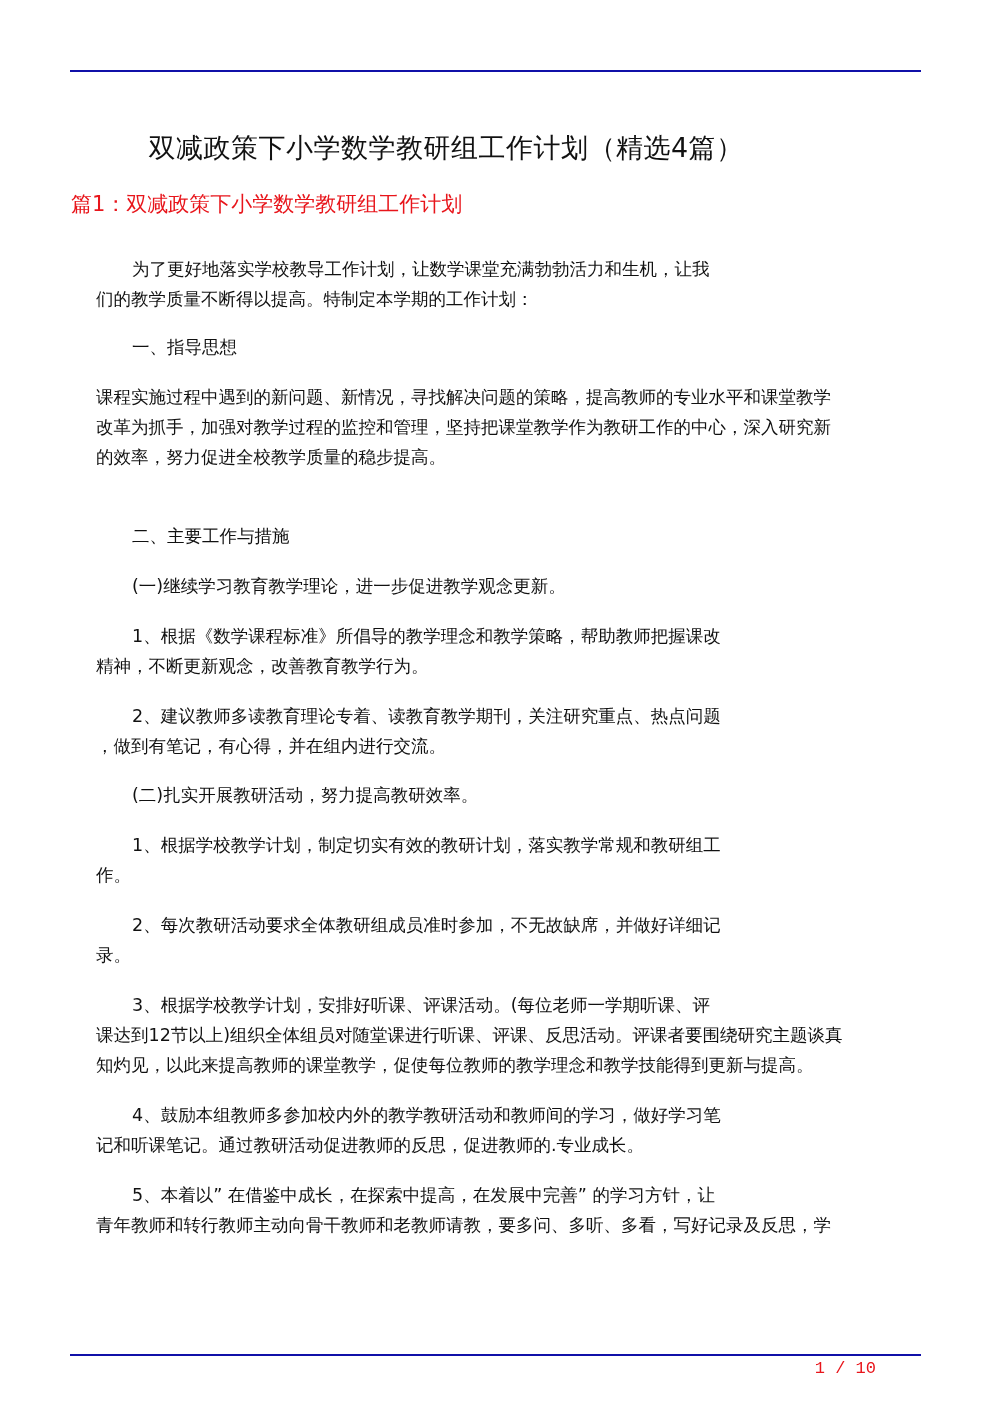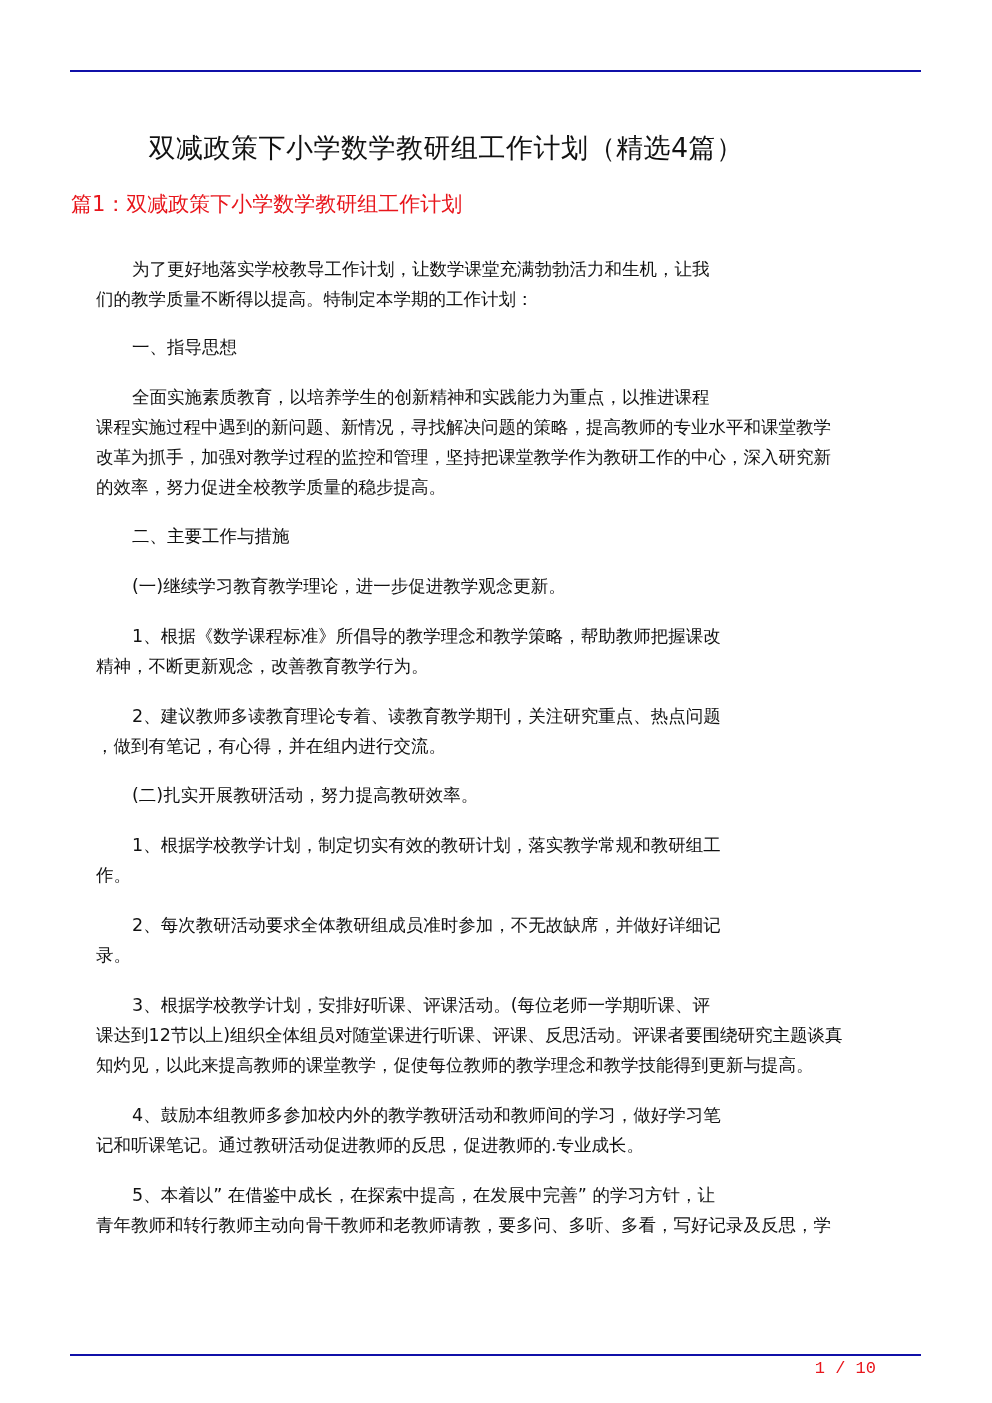--- a/index.html
+++ b/index.html
@@ -81,21 +81,20 @@
 <div class="para" style="top:242px">
   <span class="line indent">为了更好地落实学校教导工作计划，让数学课堂充满勃勃活力和生机，让我</span>
   <span class="line">们的教学质量不断得以提高。特制定本学期的工作计划：</span>
 </div>
 
 <div class="para" style="top:320px">
   <span class="line indent">一、指导思想</span>
 </div>
 
 <div class="para" style="top:370px">
-  <span class="line indent">全面实施素质教育，以培养学生的创新精神和实践能力为重点，以推进课程</span>
   <span class="line">课程实施过程中遇到的新问题、新情况，寻找解决问题的策略，提高教师的专业水平和课堂教学</span>
   <span class="line">改革为抓手，加强对教学过程的监控和管理，坚持把课堂教学作为教研工作的中心，深入研究新</span>
   <span class="line">的效率，努力促进全校教学质量的稳步提高。</span>
 </div>
 
 <div class="para" style="top:509px">
   <span class="line indent">二、主要工作与措施</span>
 </div>
 
 <div class="para" style="top:559px">

